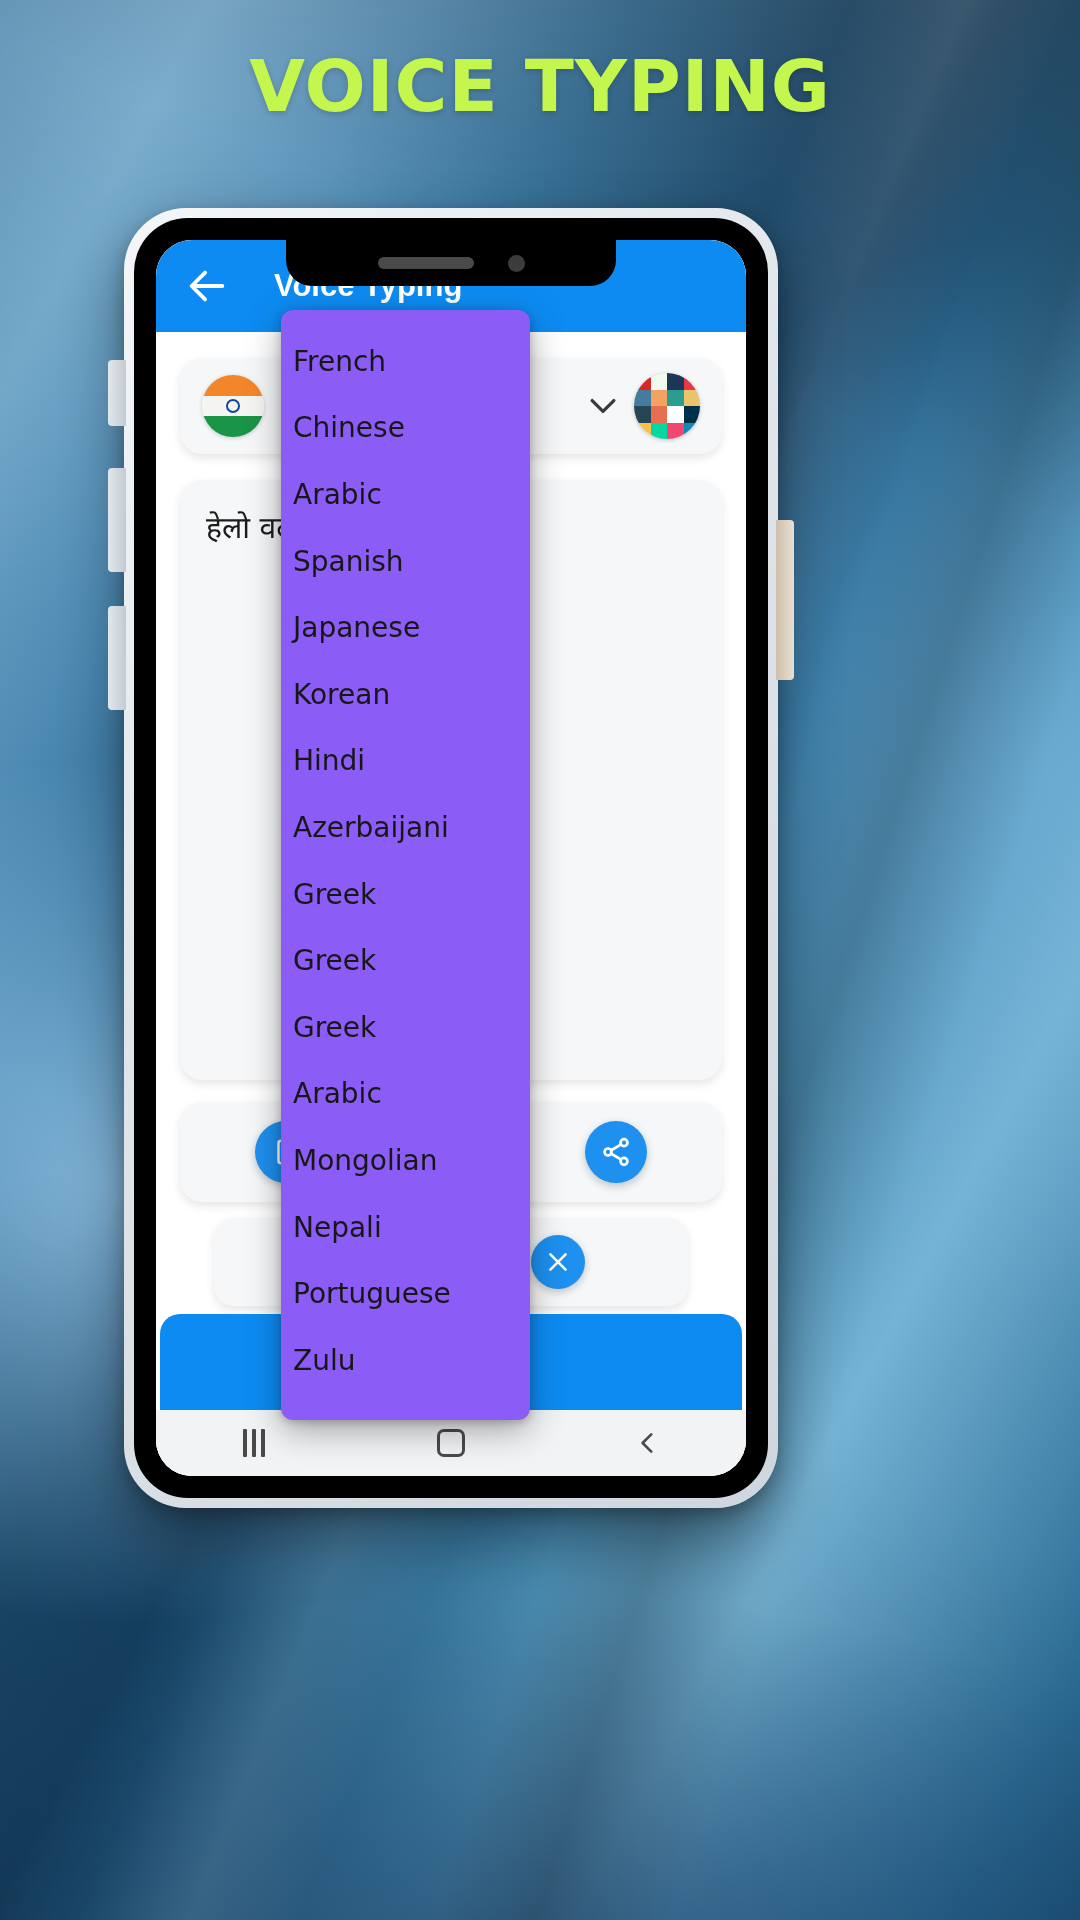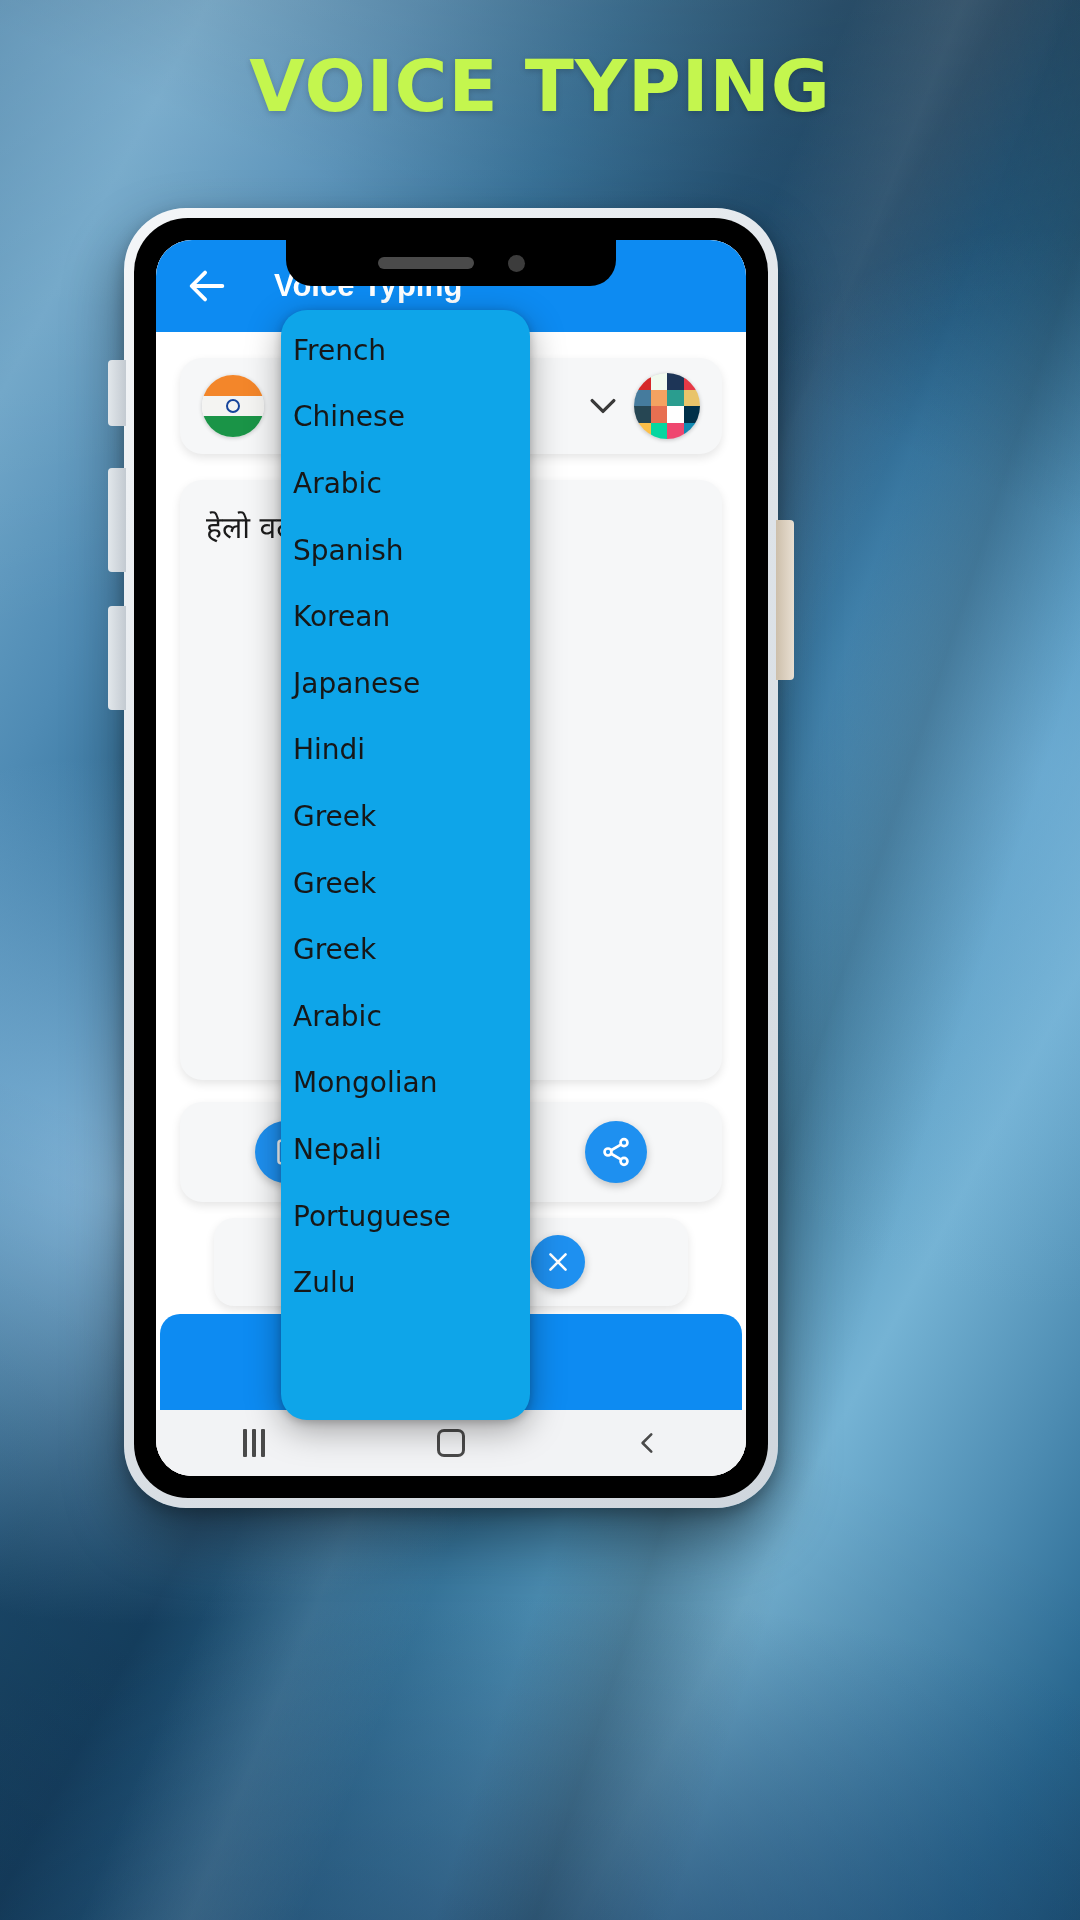--- a/index.html
+++ b/index.html
@@ -210,26 +210,26 @@
   .navbar .nv { width:46px; height:34px; display:flex; align-items:center; justify-content:center; }
   .nv-recents { display:flex; gap:5px; }
   .nv-recents span { display:block; width:4px; height:28px; background:#4a4a4a; border-radius:1px; }
   .nv-home { width:28px; height:28px; border:3.5px solid #4a4a4a; border-radius:7px; }
 
   
   .dropdown {
     position:absolute;
     left:281px; top:310px;
     width:249px; height:1110px;
-    background:#0ea5e9;
-    border-radius:26px;
+    background:#8b5cf6;
+    border-radius:12px;
     box-shadow:0 10px 34px rgba(0,0,0,0.34), 0 2px 8px rgba(0,0,0,0.20);
     z-index:40;
     overflow:hidden;
-    padding-top:7px;
+    padding-top:18px;
   }
   .dd-item {
     height:66.6px;
     display:flex; align-items:center;
     padding-left:12px;
     font-size:28px;
     color:#171717;
     font-family:"DejaVu Sans", sans-serif;
     white-space:nowrap;
   }
@@ -363,23 +363,24 @@
       </div>
     </div>
   </div>
 </div>
 
 <div class="dropdown" id="dropdown-list">
     <div class="dd-item">French</div>
     <div class="dd-item">Chinese</div>
     <div class="dd-item">Arabic</div>
     <div class="dd-item">Spanish</div>
+    <div class="dd-item">Japanese</div>
     <div class="dd-item">Korean</div>
-    <div class="dd-item">Japanese</div>
     <div class="dd-item">Hindi</div>
+    <div class="dd-item">Azerbaijani</div>
     <div class="dd-item">Greek</div>
     <div class="dd-item">Greek</div>
     <div class="dd-item">Greek</div>
     <div class="dd-item">Arabic</div>
     <div class="dd-item">Mongolian</div>
     <div class="dd-item">Nepali</div>
     <div class="dd-item">Portuguese</div>
     <div class="dd-item">Zulu</div>
   </div>
 

